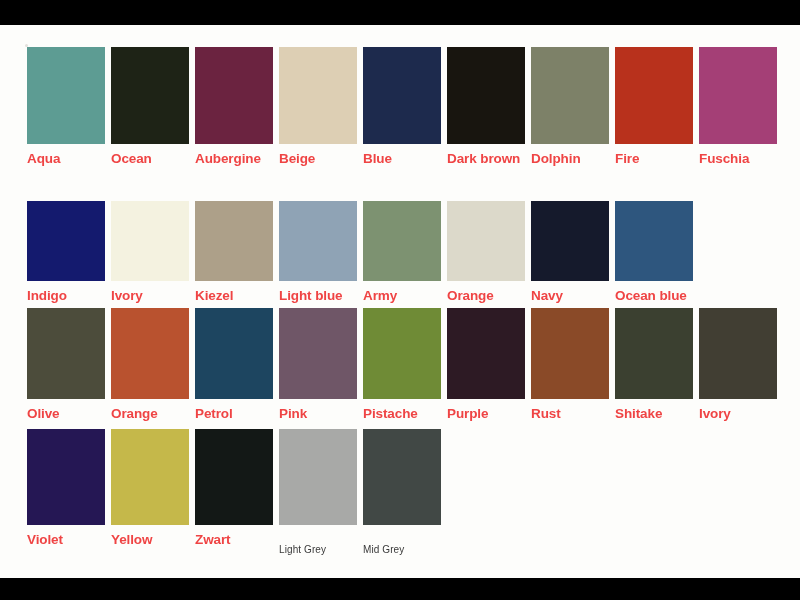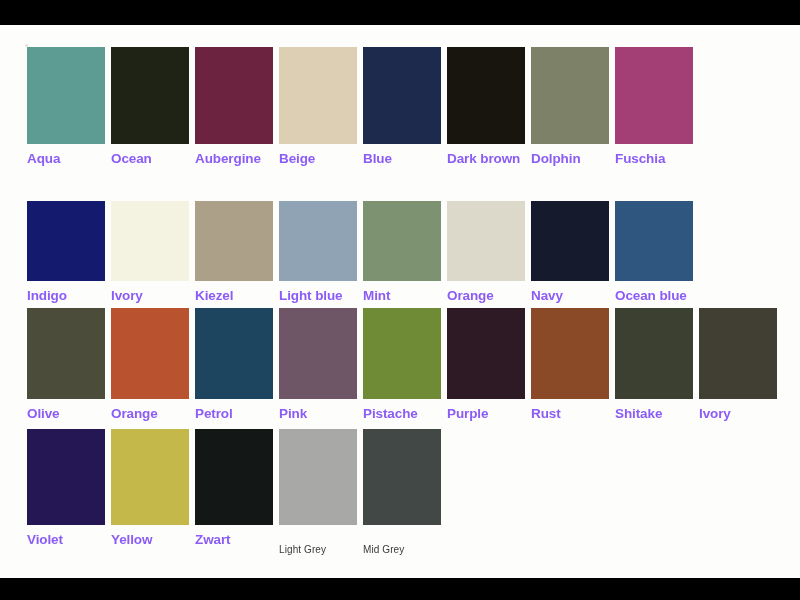--- a/index.html
+++ b/index.html
@@ -69,21 +69,21 @@
   .row.r2 .chip { height: 80px; }
   .row.r3 .chip { height: 91px; }
   .row.r4 .chip { height: 96px; }
 
   .label {
     display: block;
     margin-top: 7px;
     font-family: "Liberation Sans", sans-serif;
     font-size: 13.5px;
     font-weight: 700;
-    color: #8b5cf6;
+    color: #ef4444;
     letter-spacing: -0.1px;
     white-space: nowrap;
     line-height: 16px;
   }
   .label.small {
     font-size: 10px;
     font-weight: 400;
     color: #3a3a3a;
     margin-top: 17px;
     letter-spacing: 0.1px;
@@ -134,20 +134,24 @@
         </div>
         <div class="cell">
           <span class="chip" style="background:#18150f;"></span>
           <span class="label">Dark brown</span>
         </div>
         <div class="cell">
           <span class="chip" style="background:#7d8168;"></span>
           <span class="label">Dolphin</span>
         </div>
         <div class="cell">
+          <span class="chip" style="background:#b8311c;"></span>
+          <span class="label">Fire</span>
+        </div>
+        <div class="cell">
           <span class="chip" style="background:#a43f76;"></span>
           <span class="label">Fuschia</span>
         </div>
       </div>
 
       <div class="row r2">
         <div class="cell">
           <span class="chip" style="background:#141a6e;"></span>
           <span class="label">Indigo</span>
         </div>
@@ -158,21 +162,21 @@
         <div class="cell">
           <span class="chip" style="background:#ada089;"></span>
           <span class="label">Kiezel</span>
         </div>
         <div class="cell">
           <span class="chip" style="background:#8fa3b5;"></span>
           <span class="label">Light blue</span>
         </div>
         <div class="cell">
           <span class="chip" style="background:#7d9271;"></span>
-          <span class="label">Mint</span>
+          <span class="label">Army</span>
         </div>
         <div class="cell">
           <span class="chip" style="background:#dcd9ca;"></span>
           <span class="label">Orange</span>
         </div>
         <div class="cell">
           <span class="chip" style="background:#151a2c;"></span>
           <span class="label">Navy</span>
         </div>
         <div class="cell">

